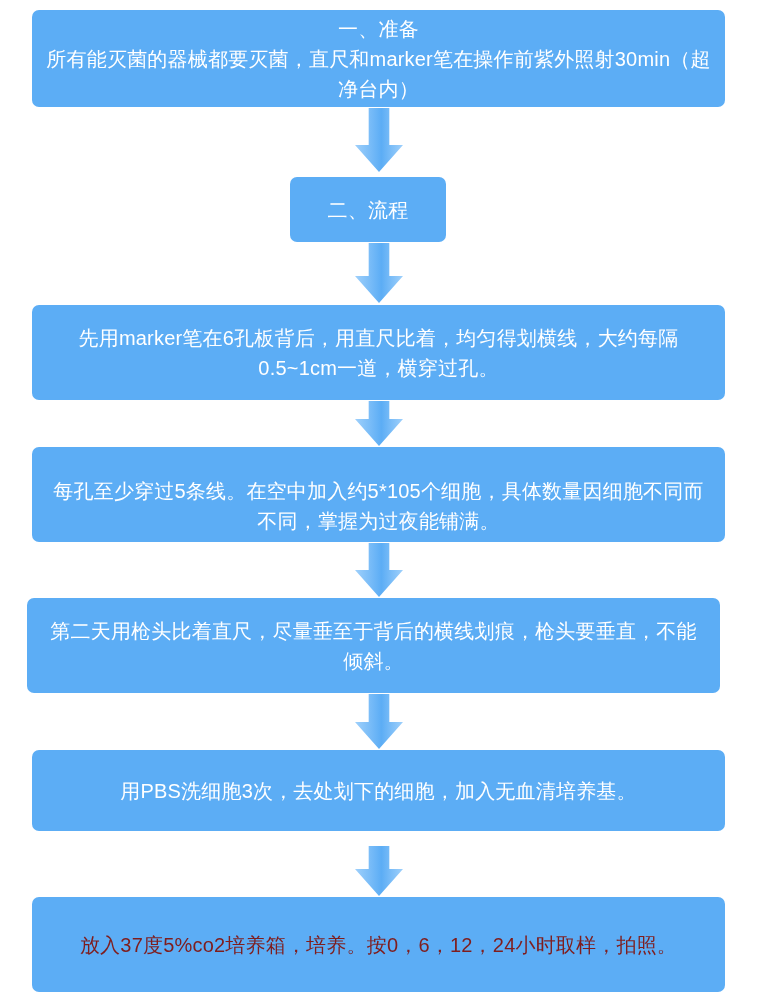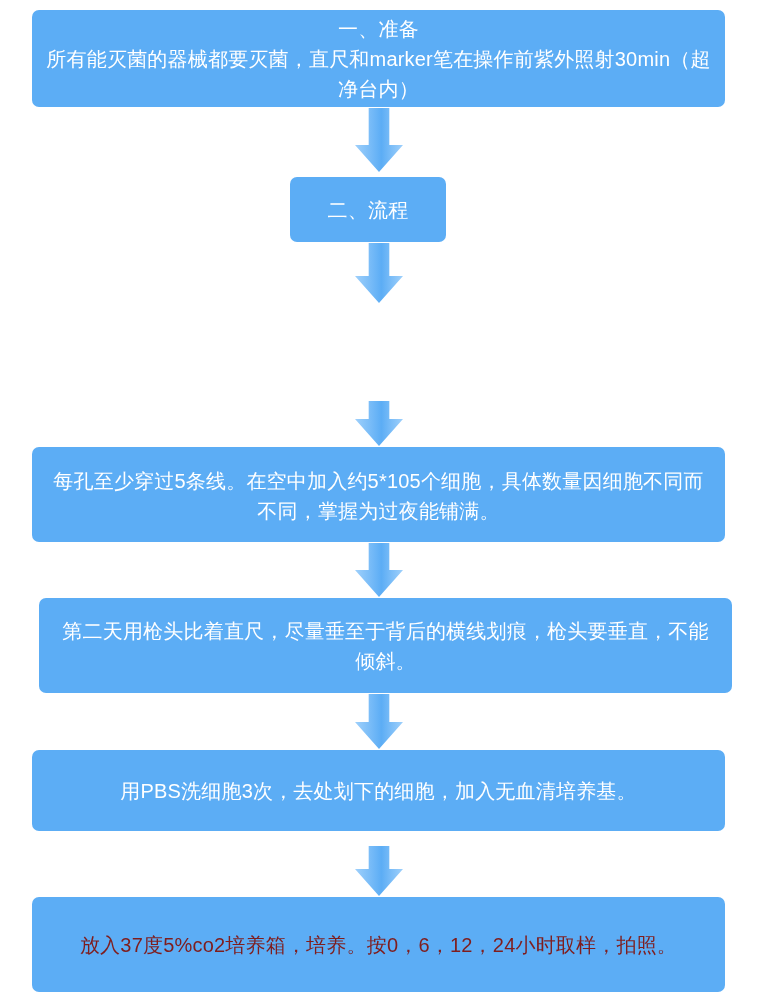--- a/index.html
+++ b/index.html
@@ -21,21 +21,21 @@
   .node {
     position: absolute;
     box-sizing: border-box;
     background: #5cadf5;
     border-radius: 7px;
     color: #ffffff;
     display: flex;
     align-items: center;
     justify-content: center;
     text-align: center;
-    padding: 16px 14px;
+    padding: 6px 14px;
     font-size: 20px;
     line-height: 30px;
     letter-spacing: 0.2px;
     font-weight: 400;
     -webkit-font-smoothing: antialiased;
   }
   .node-text {
     display: block;
     width: 100%;
     white-space: pre-line;
@@ -123,24 +123,27 @@
         <polygon points="13.68,0 34.32,0 34.32,23.119999999999997 48,23.119999999999997 24,50 0,23.119999999999997 13.68,23.119999999999997" fill="url(#ag5)"></polygon>
       </svg>
     </div>
     <div class="node" style="left: 32px; top: 10px; width: 693px; height: 97px; background: rgb(92, 173, 245); color: rgb(255, 255, 255);">
       <span class="node-text">一、准备
 所有能灭菌的器械都要灭菌，直尺和marker笔在操作前紫外照射30min（超净台内）</span>
     </div>
     <div class="node" style="left: 290px; top: 177px; width: 156px; height: 65px; background: rgb(92, 173, 245); color: rgb(255, 255, 255);">
       <span class="node-text">二、流程</span>
     </div>
+    <div class="node" style="left: 32px; top: 305px; width: 693px; height: 95px; background: rgb(92, 173, 245); color: rgb(255, 255, 255);">
+      <span class="node-text">先用marker笔在6孔板背后，用直尺比着，均匀得划横线，大约每隔0.5~1cm一道，横穿过孔。</span>
+    </div>
     <div class="node" style="left: 32px; top: 447px; width: 693px; height: 95px; background: rgb(92, 173, 245); color: rgb(255, 255, 255); align-items: flex-end;">
       <span class="node-text">每孔至少穿过5条线。在空中加入约5*105个细胞，具体数量因细胞不同而不同，掌握为过夜能铺满。</span>
     </div>
-    <div class="node" style="left: 39px; top: 598px; width: 693px; height: 95px; background: rgb(92, 173, 245); color: rgb(255, 255, 255);">
+    <div class="node" style="left: 27px; top: 598px; width: 693px; height: 95px; background: rgb(92, 173, 245); color: rgb(255, 255, 255);">
       <span class="node-text">第二天用枪头比着直尺，尽量垂至于背后的横线划痕，枪头要垂直，不能倾斜。</span>
     </div>
     <div class="node" style="left: 32px; top: 750px; width: 693px; height: 81px; background: rgb(92, 173, 245); color: rgb(255, 255, 255);">
       <span class="node-text">用PBS洗细胞3次，去处划下的细胞，加入无血清培养基。</span>
     </div>
     <div class="node" style="left: 32px; top: 897px; width: 693px; height: 95px; background: rgb(92, 173, 245); color: #7f1d1d;">
       <span class="node-text">放入37度5%co2培养箱，培养。按0，6，12，24小时取样，拍照。</span>
     </div>
   </div>
 

